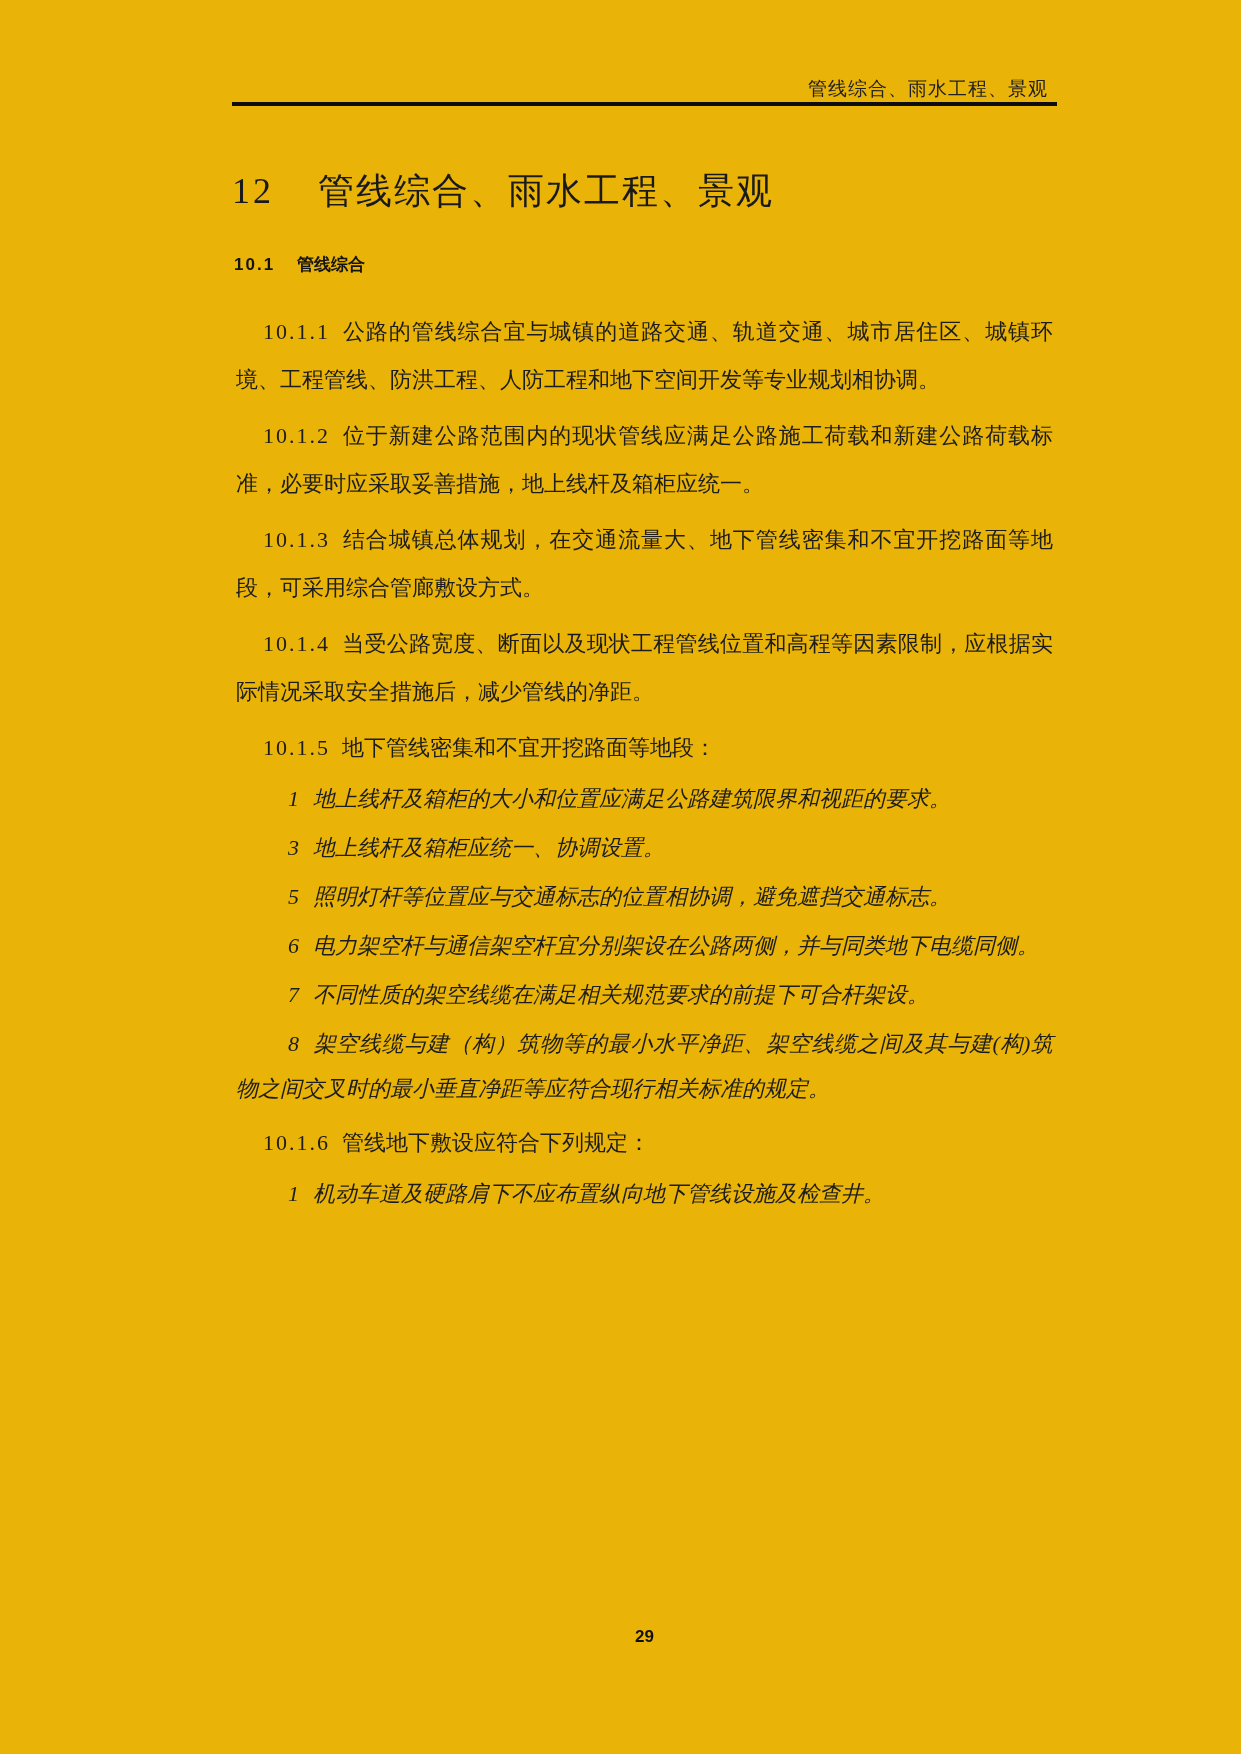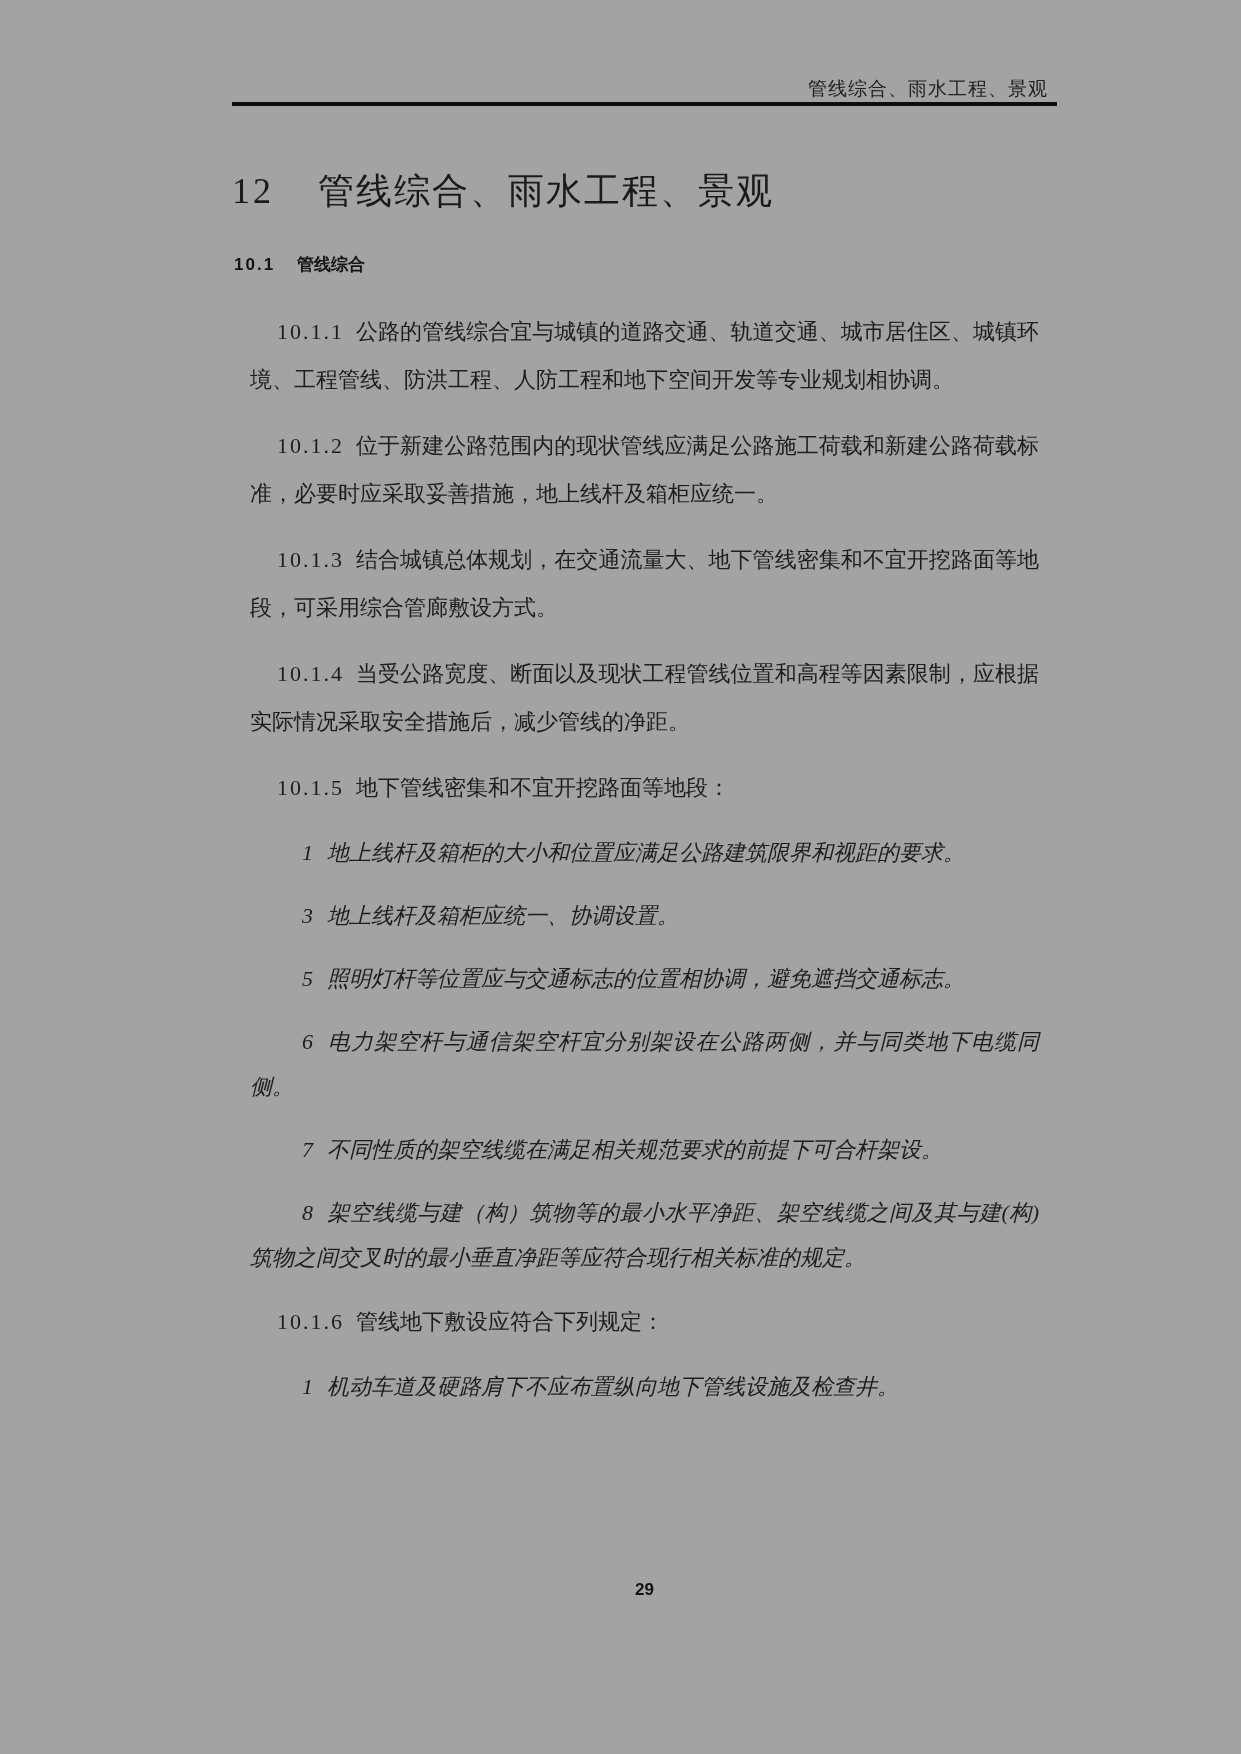--- a/index.html
+++ b/index.html
@@ -1,21 +1,21 @@
 <!DOCTYPE html>
 <html><head>
 <meta charset="utf-8">
 <style>
   * { box-sizing: border-box; }
   html, body { margin: 0; padding: 0; background: #ffffff; }
   .page {
     position: relative;
     width: 1241px;
     height: 1754px;
-    background: #a3a3a3;
+    background: #eab308;
     font-family: "Liberation Serif", "DejaVu Serif", serif;
     color: #1c1c1c;
     overflow: hidden;
   }
   .content {
     position: absolute;
     left: 232px;
     top: 0;
     width: 825px;
   }
@@ -45,33 +45,33 @@
   h2.section-title {
     margin: 34px 0 28px 2px;
     font-size: 17px;
     line-height: 30px;
     font-weight: bold;
     font-family: "Liberation Sans", "DejaVu Sans", sans-serif;
     color: #141414;
   }
   h2 .section-no { margin-right: 22px; letter-spacing: 2px; }
   p {
-    margin: 18px;
+    margin: 4px;
     font-size: 22px;
     line-height: 48px;
     text-align: justify;
     color: #1d1d1d;
   }
   p.clause { margin-top: 8px; text-indent: 27px; }
   p.sub-item { line-height: 45px; text-indent: 52px; font-style: italic; }
   .clause-no { margin-right: 12px; letter-spacing: 2px; }
   .item-no { margin-right: 14px; }
   .page-number {
     position: absolute;
-    top: 1580px;
+    top: 1627px;
     left: 232px;
     width: 825px;
     text-align: center;
     font-size: 17px;
     font-weight: bold;
     font-family: "Liberation Sans", "DejaVu Sans", sans-serif;
     color: #111111;
   }
 </style>
 </head>

